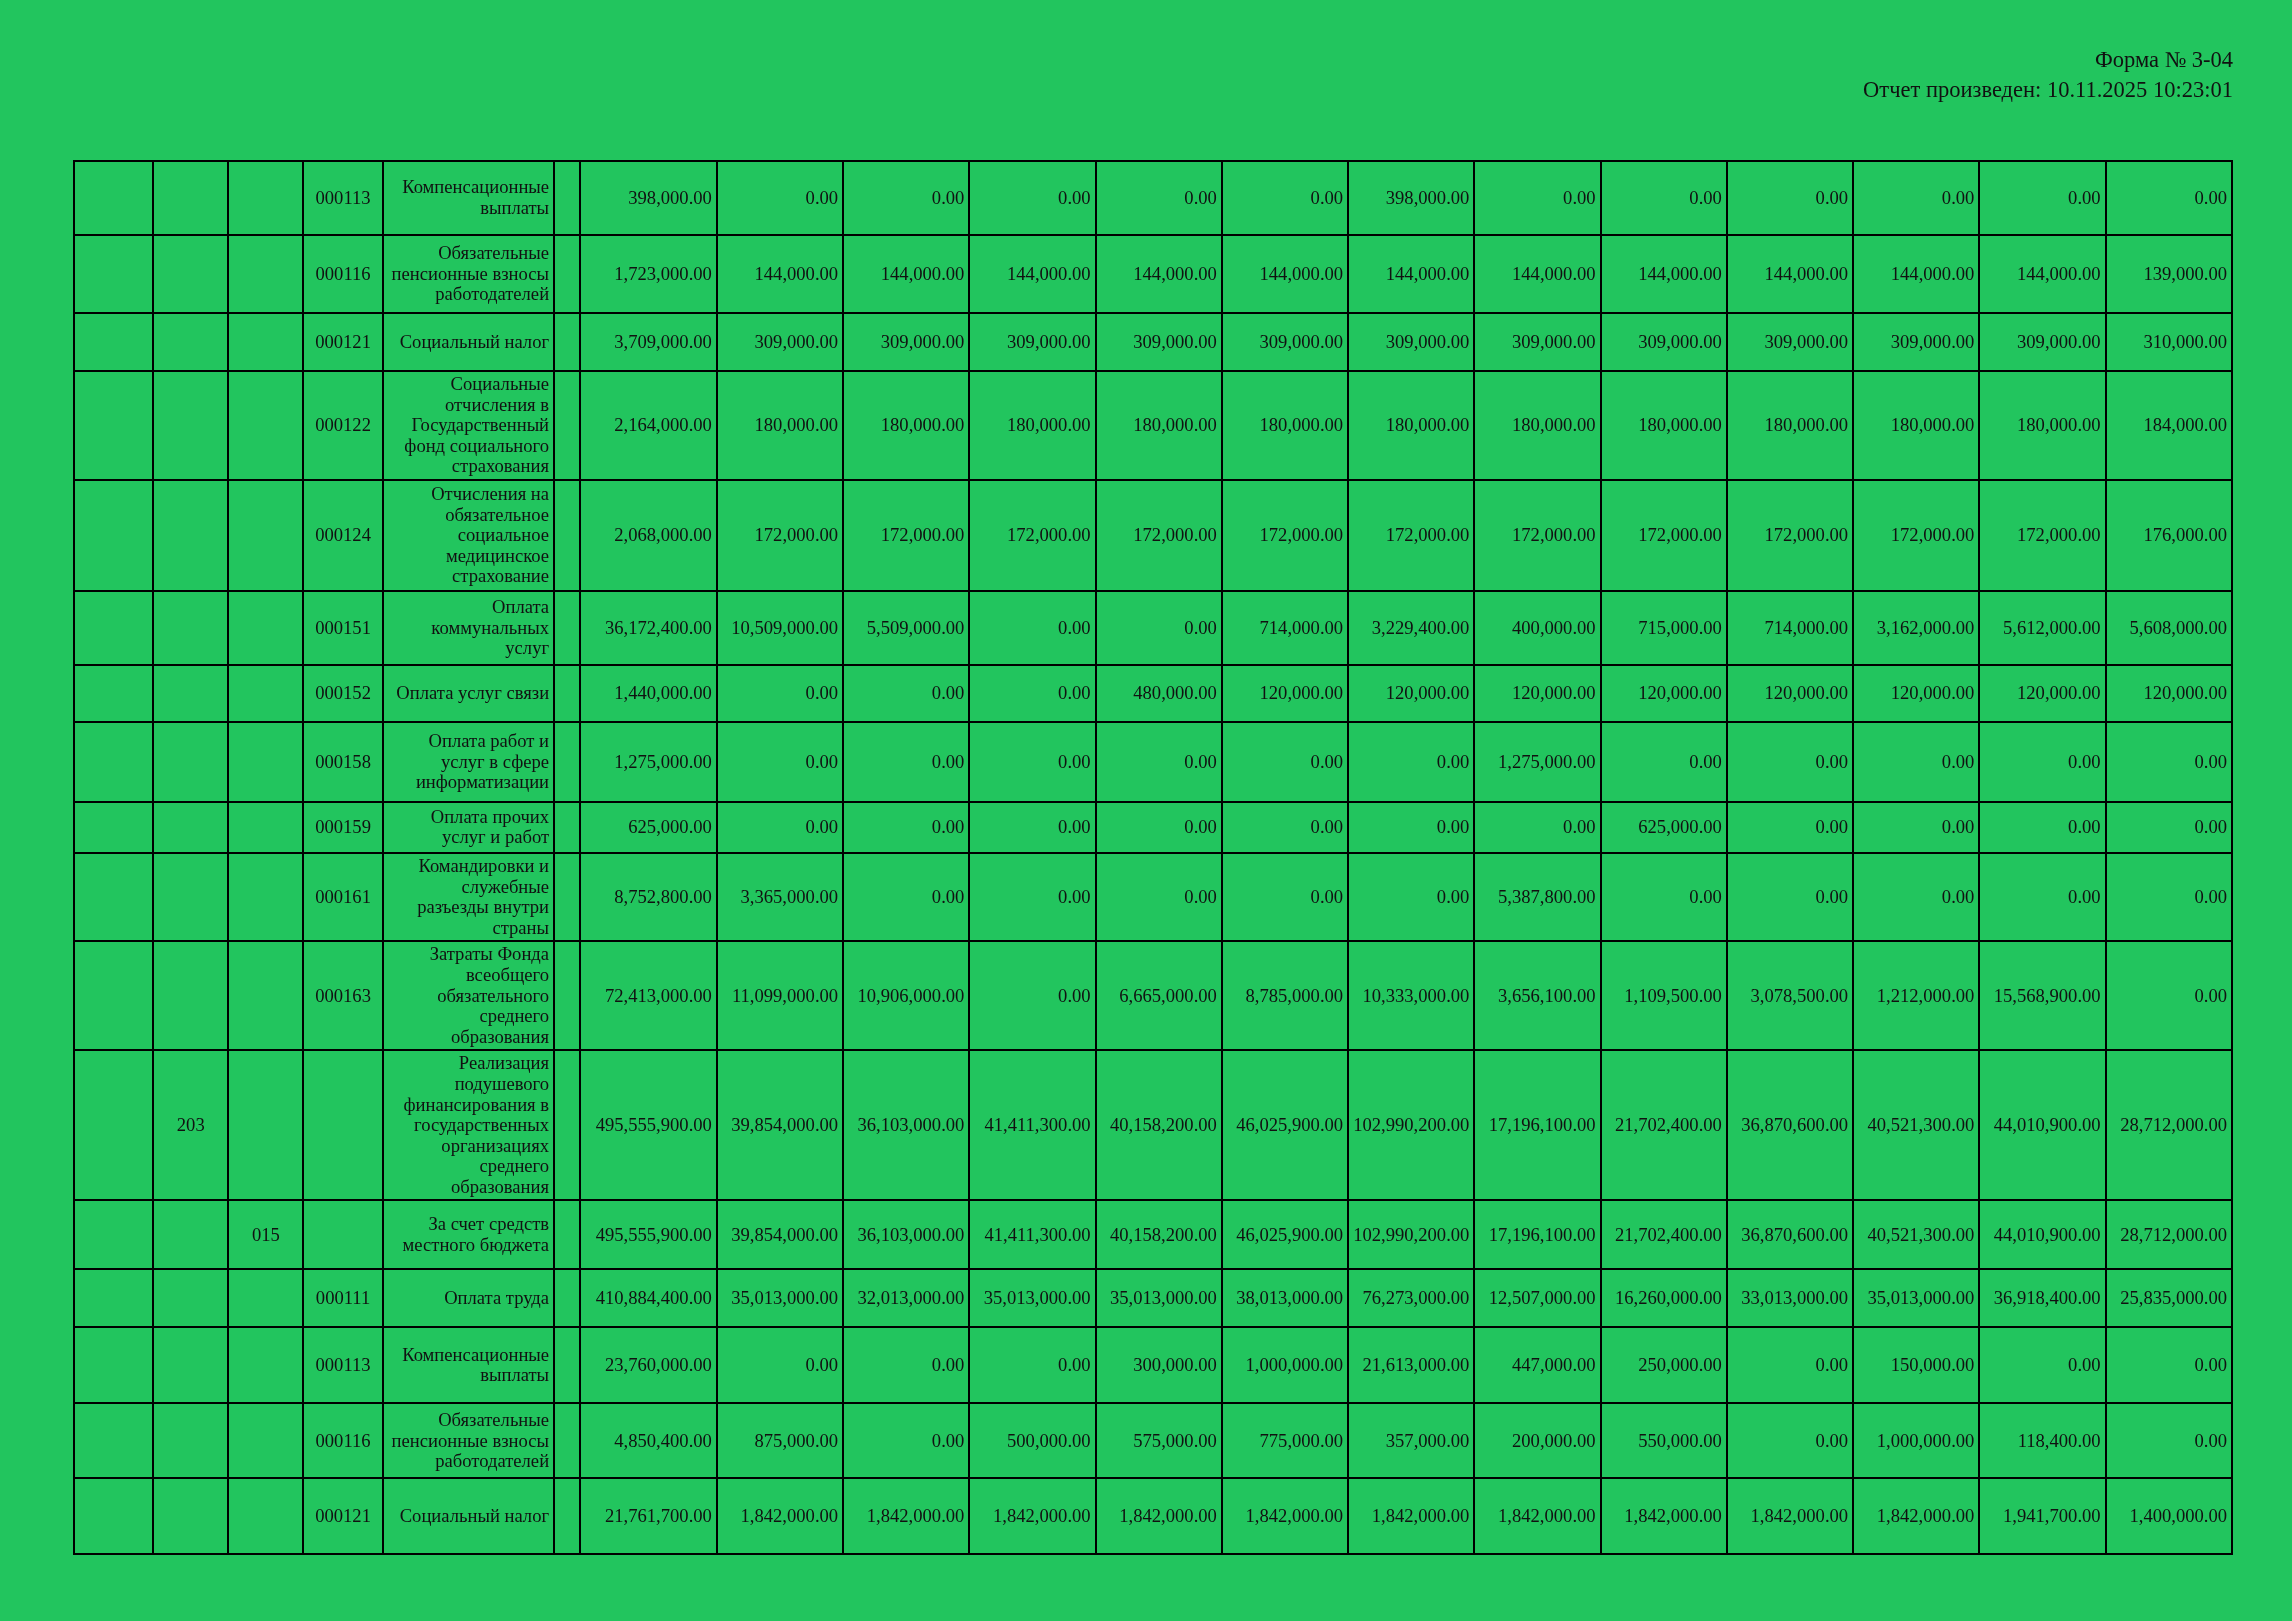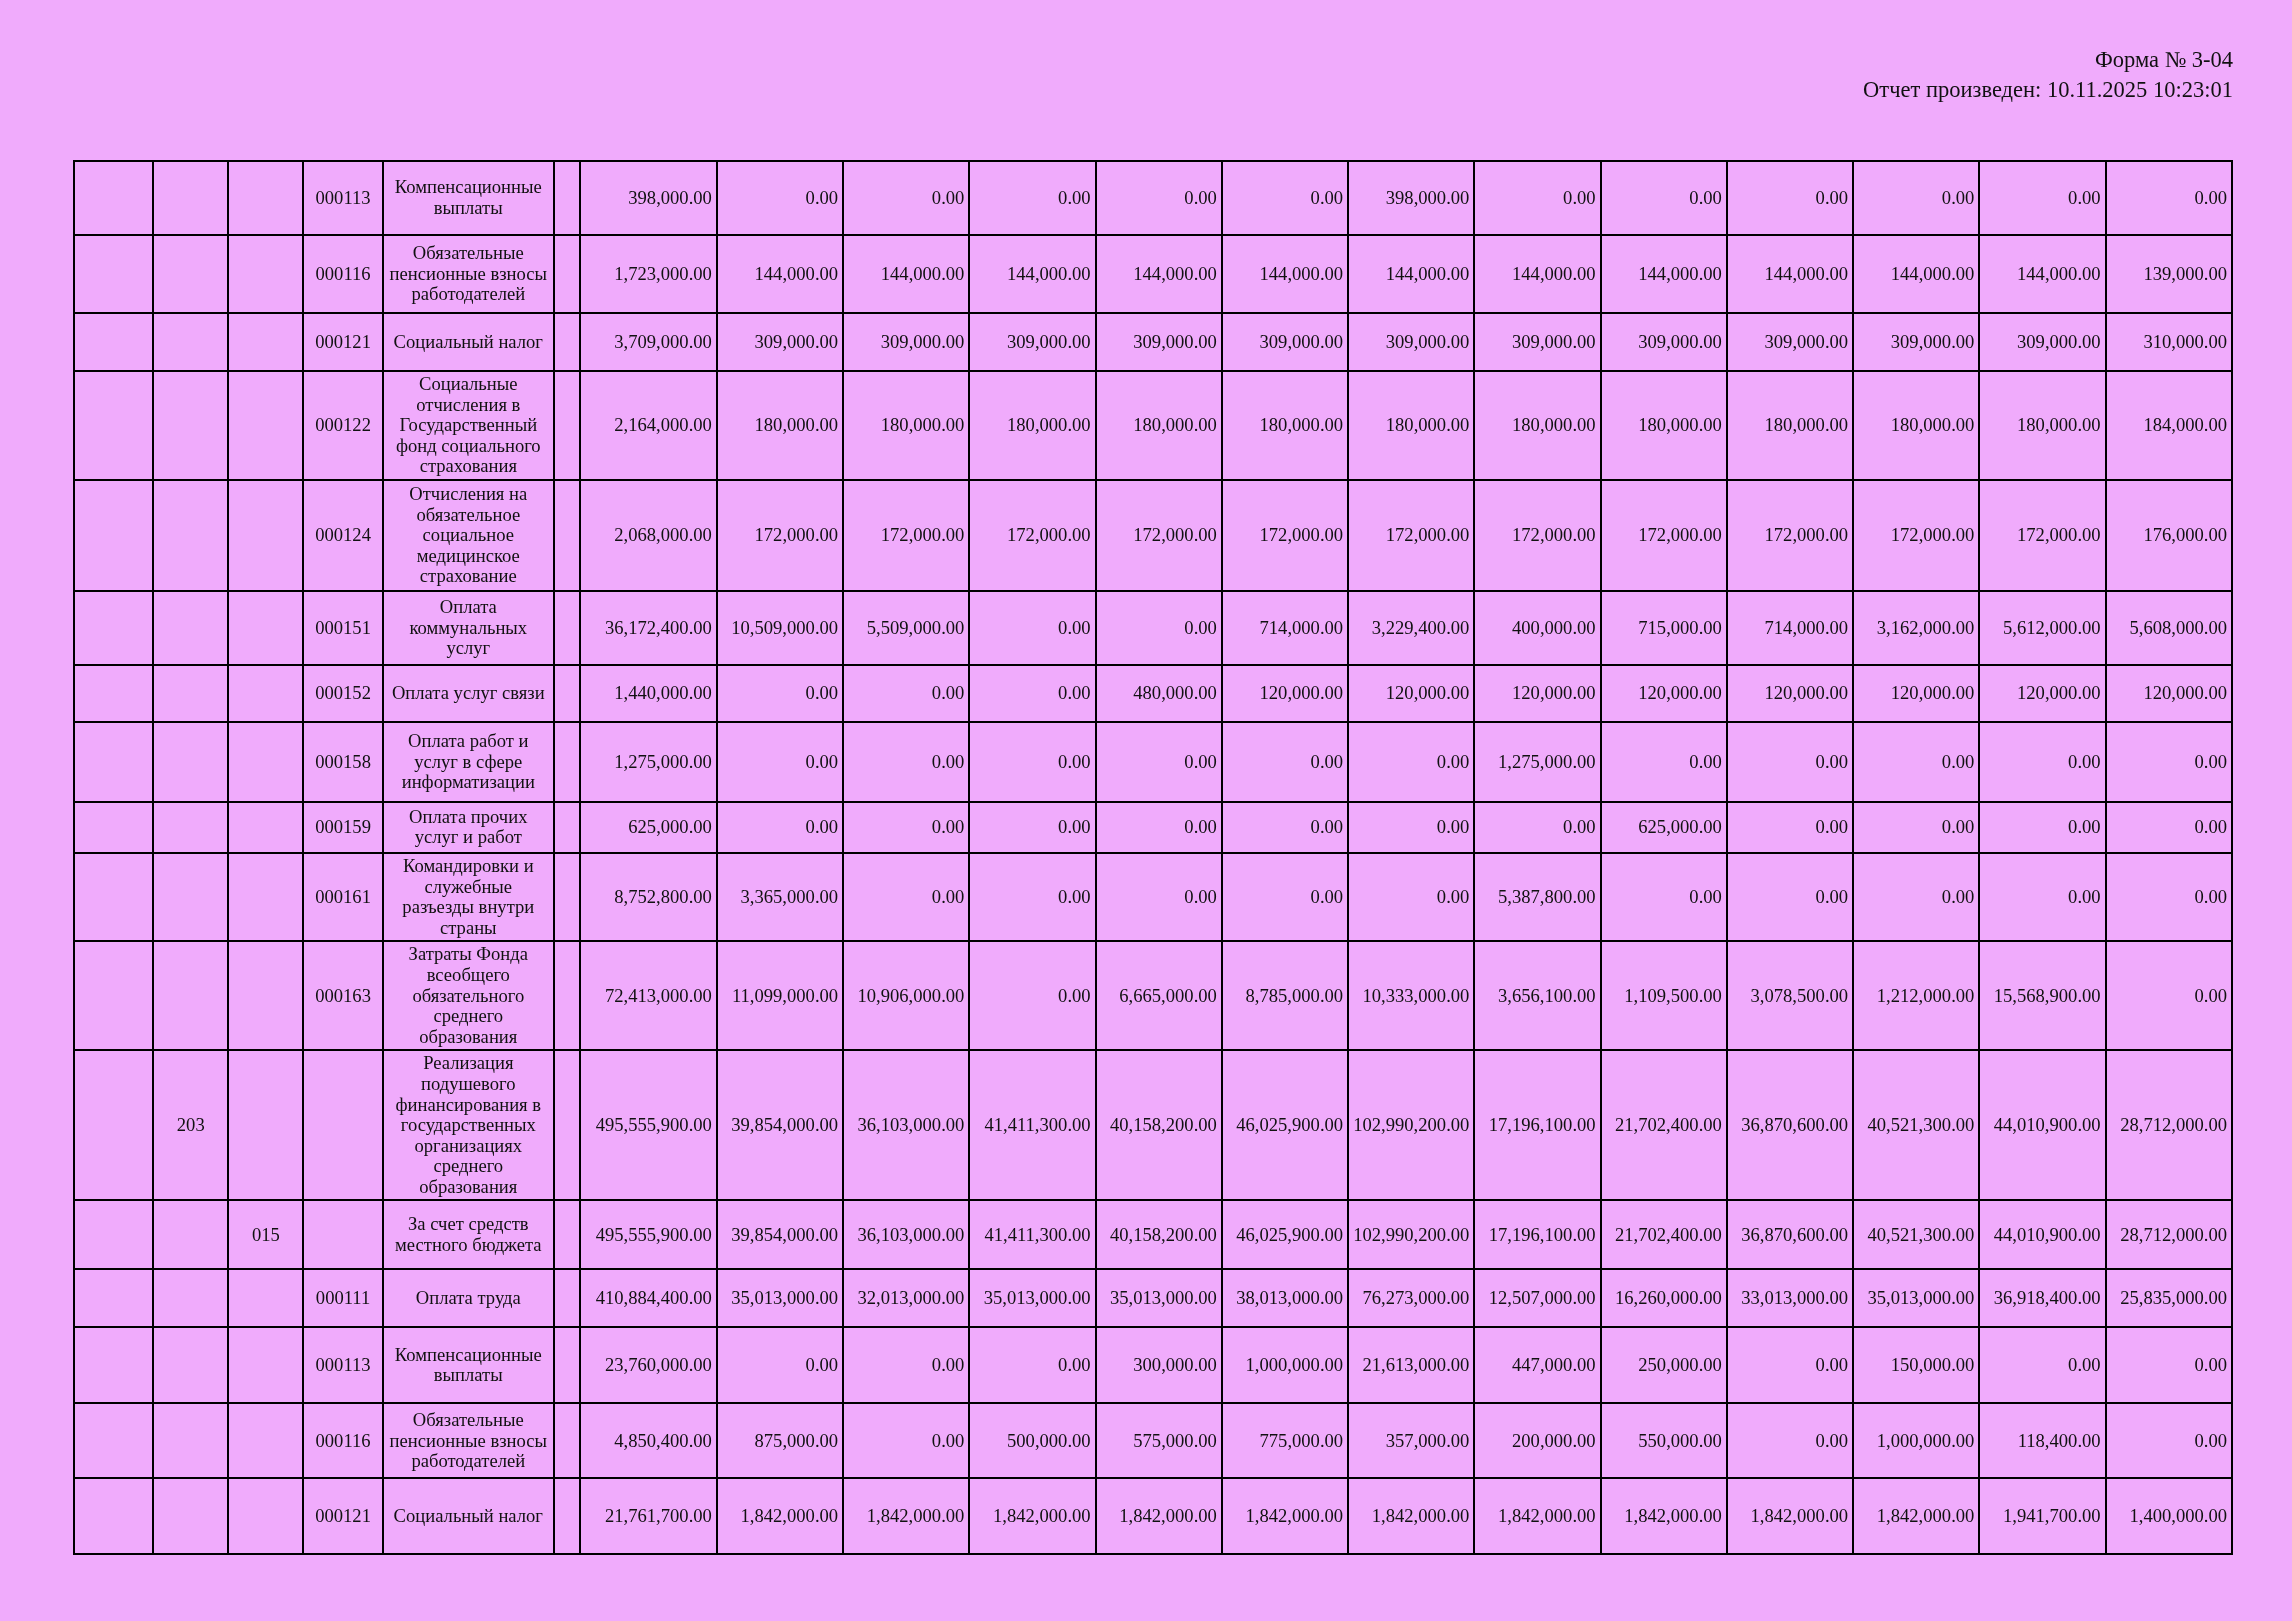--- a/index.html
+++ b/index.html
@@ -1,20 +1,20 @@
 <!DOCTYPE html>
 <html><head>
 <meta charset="utf-8">
 <style>
   html, body { margin: 0; padding: 0; background: #e8e8e8; }
   .page {
     position: relative;
     width: 2293px;
     height: 1621px;
-    background: #f0abfc;
+    background: #22c55e;
     font-family: "Liberation Serif", "DejaVu Serif", serif;
     color: #111;
     overflow: hidden;
   }
   .header {
     position: absolute;
     top: 45px;
     left: 73px;
     width: 2160px;
     text-align: right;
@@ -31,21 +31,21 @@
     border-collapse: collapse;
   }
   table.grid td {
     border: 2px solid #000;
     padding: 2px 3.9px;
     vertical-align: middle;
     font-size: 18.6px;
     overflow: hidden;
   }
   td.c-code { text-align: center; }
-  td.c-name { text-align: center; line-height: 20.6px; padding-left: 3.9px; padding-right: 2px; }
+  td.c-name { text-align: right; line-height: 20.6px; padding-left: 3.9px; padding-right: 2px; }
   td.c-amt  { text-align: right; padding-right: 5.9px; white-space: nowrap; }
   td.c-sp   { padding: 0; }
 </style>
 </head>
 <body>
 
 <div class="page">
 
   <div class="header">
     <div>Форма № 3-04</div>

